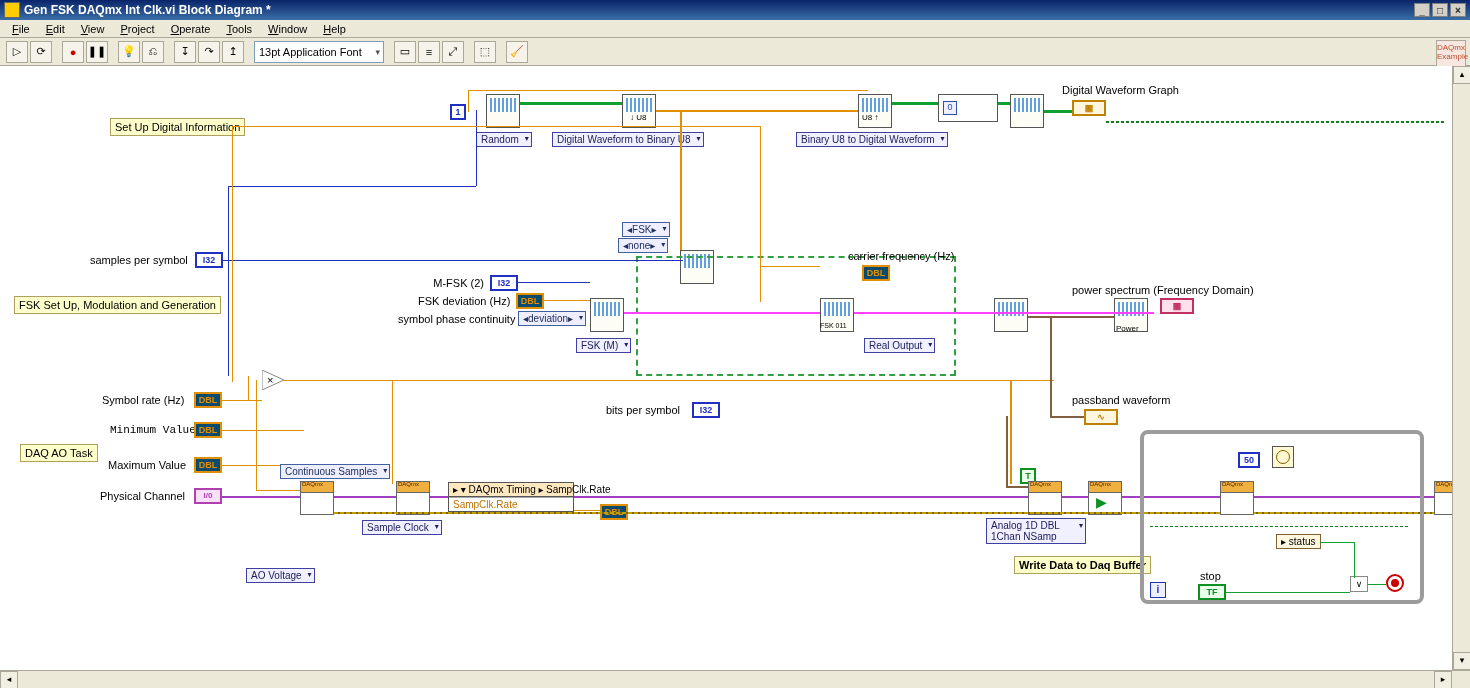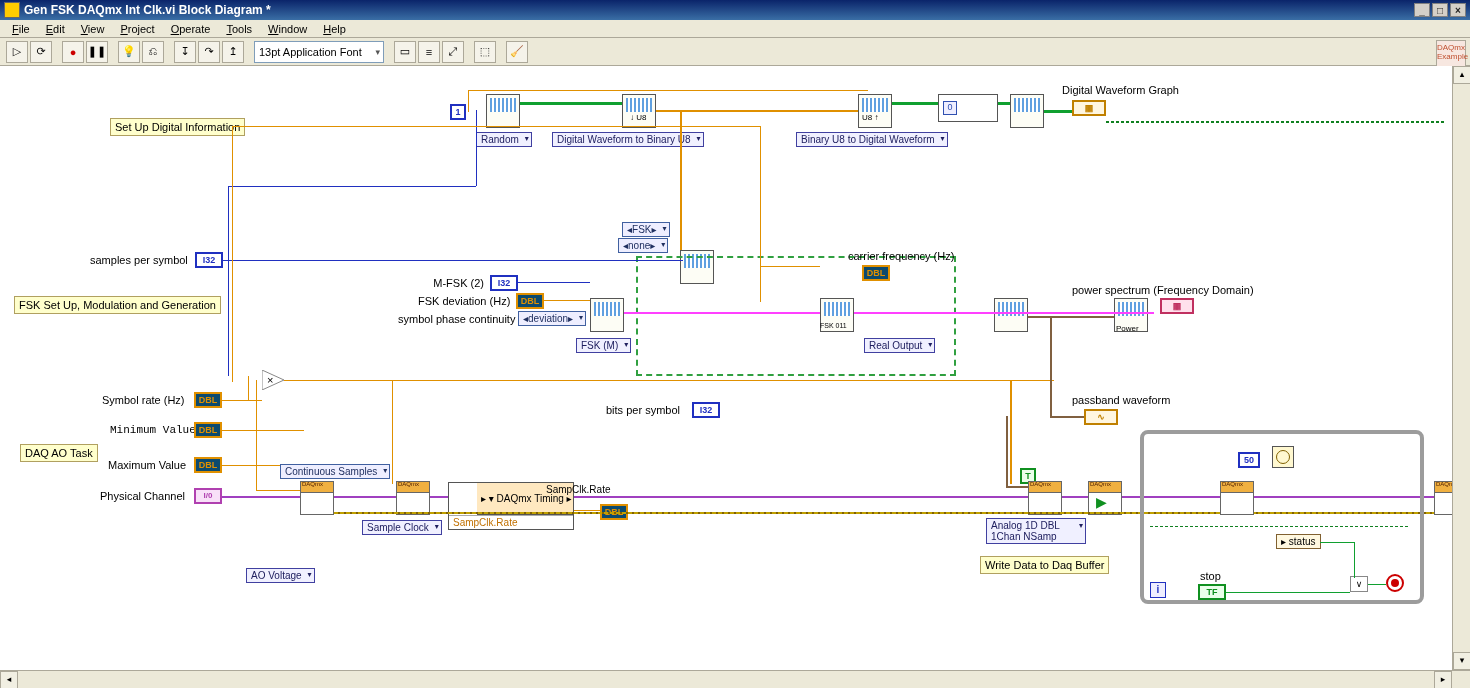--- a/index.html
+++ b/index.html
@@ -42,21 +42,21 @@
   .poly-sel::after { content: "▾"; position: absolute; right: 2px; top: 1px; font-size: 8px; }
   .ring { position: absolute; background: #eef; border: 1px solid #4060a0; padding: 1px 12px 1px 4px; font-size: 10px; color: #203060; }
   .ring::after { content: "▾"; position: absolute; right: 2px; top: 1px; font-size: 8px; }
 
   .daqmx-node { position: absolute; width: 34px; height: 34px; border: 1px solid #666; background: #fff; }
   .daqmx-node::before { content: ""; position: absolute; top: 0; left: 0; right: 0; height: 10px; background: #f0b040; border-bottom: 1px solid #666; }
   .daqmx-node::after  { content: "DAQmx"; position: absolute; top: -1px; left: 1px; font-size: 6px; color: #502000; }
 
   .propnode { position: absolute; background: #fff; border: 1px solid #555; font-size: 10px; }
   .propnode .row { border-top: 1px solid #aaa; padding: 1px 4px; white-space: nowrap; }
-  .propnode .hdr { padding: 10px 4px; background: #ffe8c0; border-bottom: 1px solid #555; white-space: nowrap; margin-left: 28px; }
+  .propnode .hdr { padding: 1px 4px; background: #ffe8c0; border-bottom: 1px solid #555; white-space: nowrap; }
 
   .while-loop { position: absolute; border: 4px solid #9c9c9c; border-radius: 8px; }
   .while-cond { position: absolute; width: 18px; height: 18px; border: 2px solid #c00; border-radius: 50%; background: #fff; }
   .while-cond::after { content: ""; position: absolute; inset: 3px; border-radius: 50%; background: #c00; }
   .while-i { position: absolute; width: 16px; height: 16px; border: 1px solid #2030c0; color: #2030c0; text-align: center; font-size: 10px; font-weight: bold; line-height: 14px; background: #eef; }
 
   
   .wire { position: absolute; }
   .w-blue   { background: #2030c0; }
   .w-orange { background: #e09000; }
@@ -270,21 +270,21 @@
     <div class="row" style="color:#c07000;">SampClk.Rate</div>
   </div>
   <div class="lbl" style="left:546px; top:418px; font-size:10px;">SampClk.Rate</div>
   <div class="term dbl" style="left:600px; top:438px;">DBL</div>
   <div class="wire w-orange h" style="left:574px; top:444px; width:26px;"></div>
 
   <div class="term tf" style="left:1020px; top:402px; width:16px;">T</div>
 
   <div class="daqmx-node" style="left:1028px; top:415px;"></div>
   <div class="poly-sel" style="left:986px; top:452px; width:100px; line-height:11px;">Analog 1D DBL 1Chan NSamp</div>
-  <div class="comment-box" style="left:980px; top:490px;">Write Data to Daq Buffer</div>
+  <div class="comment-box" style="left:1014px; top:490px;font-weight:bold;">Write Data to Daq Buffer</div>
 
   <div class="daqmx-node" style="left:1088px; top:415px;"></div>
   <div style="position:absolute; left:1096px; top:428px; color:#109020; font-size:14px;">▶</div>
 
   <div class="wire w-orange v2" style="left:1010px; top:314px; height:104px;"></div>
   <div class="wire w-brown v2" style="left:1006px; top:350px; height:70px;"></div>
   <div class="wire w-brown h2" style="left:1006px; top:420px; width:22px;"></div>
 
   <div class="wire h" style="left:334px; top:446px; width:1110px; background:repeating-linear-gradient(90deg,#c0a000 0 4px,#806000 4px 6px); height:2px;"></div>
 

